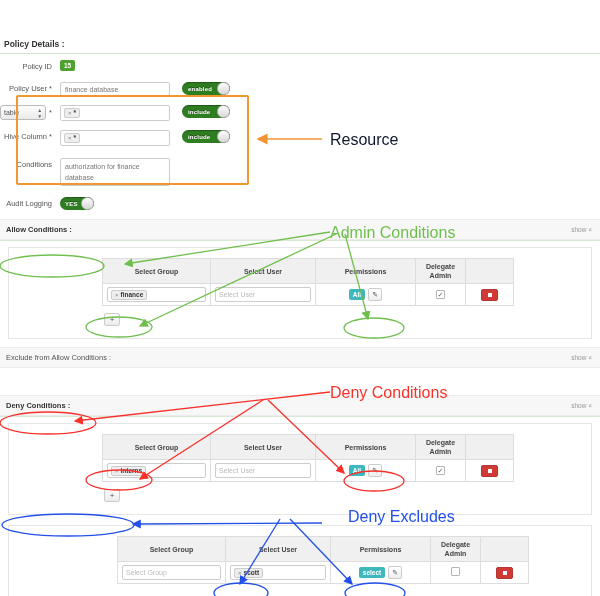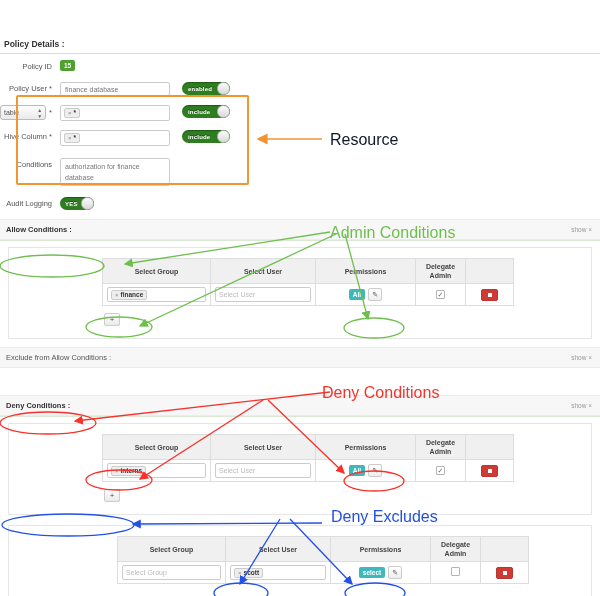--- a/index.html
+++ b/index.html
@@ -484,17 +484,17 @@
     <line x1="280" y1="483" x2="240" y2="548" stroke="#2250e8" stroke-width="1.3" marker-end="url(#ar-b)"></line>
     <line x1="290" y1="483" x2="352" y2="548" stroke="#2250e8" stroke-width="1.3" marker-end="url(#ar-b)"></line>
     <ellipse cx="68" cy="489" rx="66" ry="11" fill="none" stroke="#2250e8" stroke-width="1.3"></ellipse>
     <ellipse cx="241" cy="557" rx="27" ry="10" fill="none" stroke="#2250e8" stroke-width="1.3"></ellipse>
     <ellipse cx="375" cy="557" rx="30" ry="10" fill="none" stroke="#2250e8" stroke-width="1.3"></ellipse>
   </svg>
 
   <div class="anno-layer">
     <div class="anno-text" style="left:330px;top:95px;color:#0f172a;">Resource</div>
     <div class="anno-text" style="left:330px;top:188px;color:#6fbf4d;">Admin Conditions</div>
-    <div class="anno-text" style="left:322px;top:348px;color:#f8312a;">Deny Conditions</div>
-    <div class="anno-text" style="left:331px;top:472px;color:#2250e8;">Deny Excludes</div>
+    <div class="anno-text" style="left:330px;top:348px;color:#f8312a;">Deny Conditions</div>
+    <div class="anno-text" style="left:348px;top:472px;color:#2250e8;">Deny Excludes</div>
   </div>
 
 </div>
 
 </body></html>

